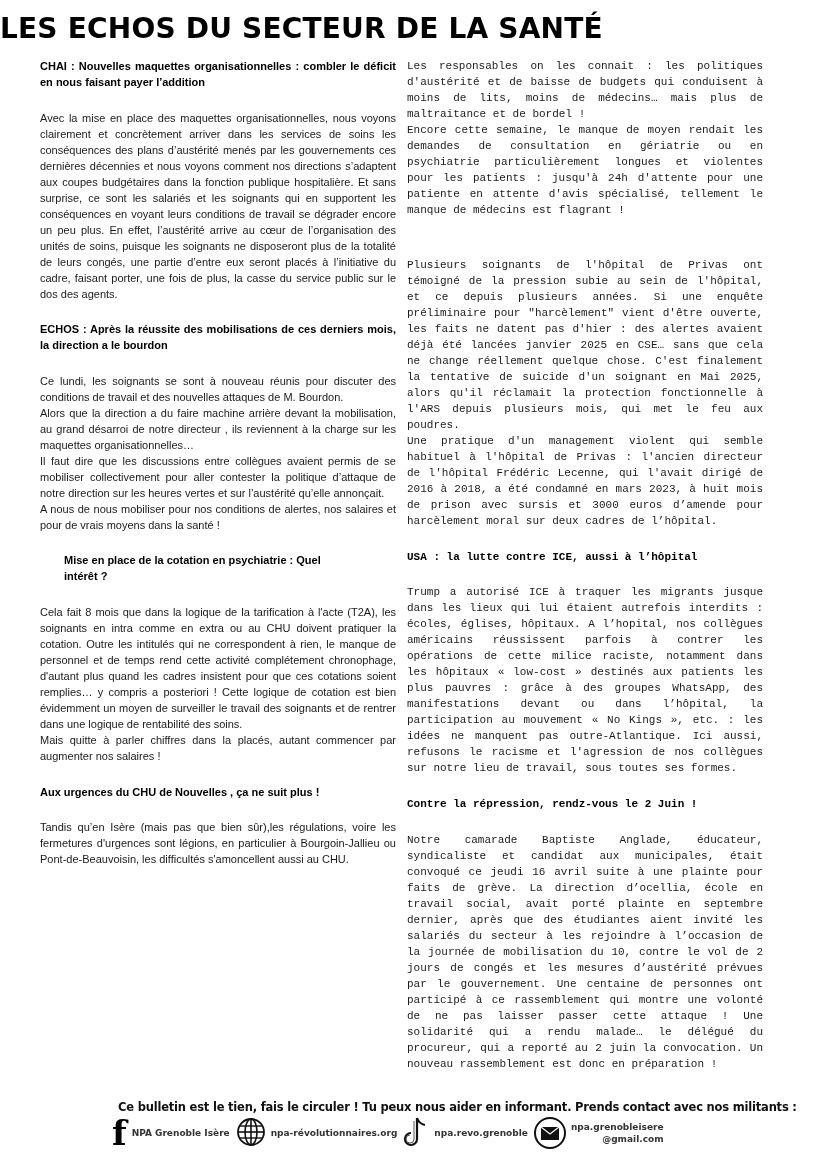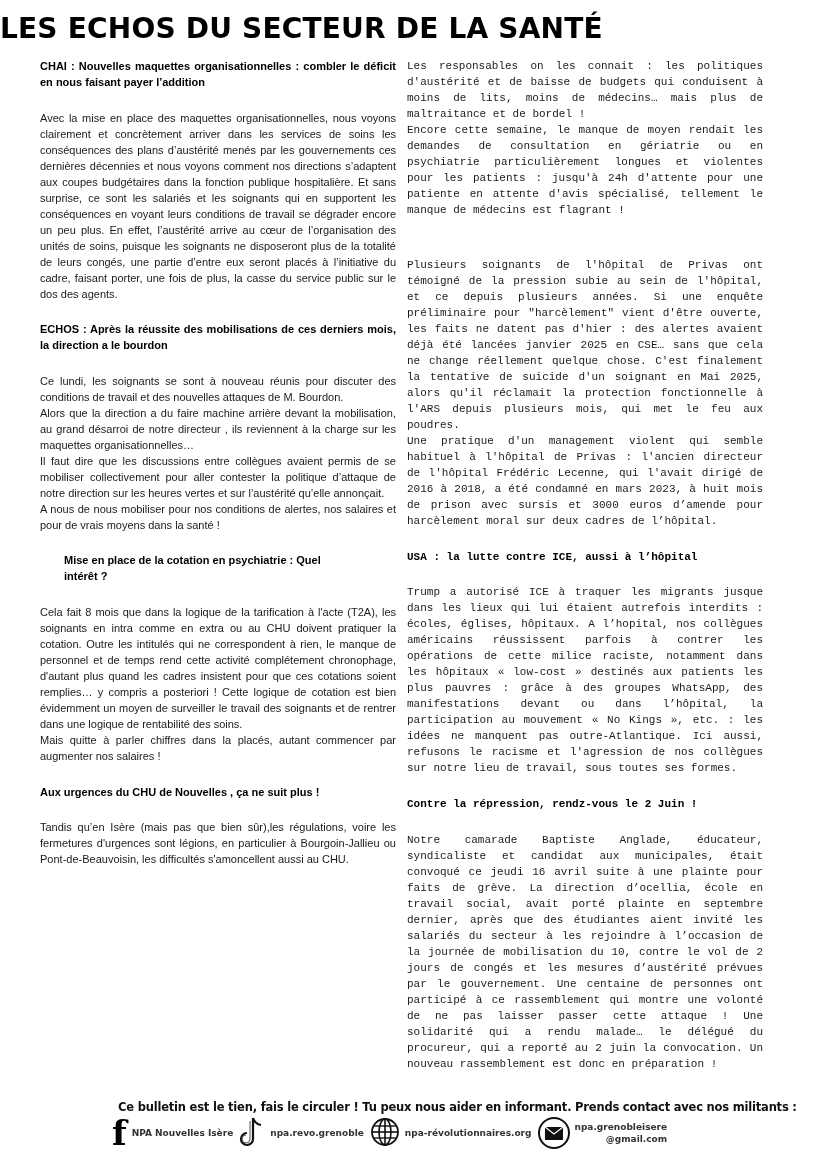--- a/index.html
+++ b/index.html
@@ -66,44 +66,44 @@
   <p class="head">Contre la répression, rendz-vous le 2 Juin !</p>
   <div class="gap"></div>
   <p>Notre camarade Baptiste Anglade, éducateur, syndicaliste et candidat aux municipales, était convoqué ce jeudi 16 avril suite à une plainte pour faits de grève. La direction d’ocellia, école en travail social, avait porté plainte en septembre dernier, après que des étudiantes aient invité les salariés du secteur à les rejoindre à l’occasion de la journée de mobilisation du 10, contre le vol de 2 jours de congés et les mesures d’austérité prévues par le gouvernement. Une centaine de personnes ont participé à ce rassemblement qui montre une volonté de ne pas laisser passer cette attaque ! Une solidarité qui a rendu malade… le délégué du procureur, qui a reporté au 2 juin la convocation. Un nouveau rassemblement est donc en préparation !</p>
 </div>
 
 <div class="footer-line">Ce bulletin est le tien, fais le circuler ! Tu peux nous aider en informant. Prends contact avec nos militants :</div>
 
 <div class="contacts">
   <div class="contact">
     <span class="fb">f</span>
-    <span>NPA Nouvelles Isère</span>
-  </div>
-  <div class="contact">
-    <span class="tiktok">
-      <svg width="26" height="34" viewBox="0 0 26 34">
-          <path d="M14 3 L14 24 A6 6 0 1 1 8 18" fill="none" stroke="#111" stroke-width="2.2"></path>
-          <path d="M14 3 Q16 9 22 10" fill="none" stroke="#111" stroke-width="2.2"></path>
-          <path d="M11 6 L11 24 A4 4 0 1 1 7 20" fill="none" stroke="#555" stroke-width="1"></path>
-        </svg>
-    </span>
-    <span>npa.revo.grenoble</span>
+    <span>NPA Grenoble Isère</span>
   </div>
   <div class="contact">
     <span class="globe">
       <svg width="30" height="30" viewBox="0 0 30 30">
           <circle cx="15" cy="15" r="13" fill="none" stroke="#111" stroke-width="1.8"></circle>
           <ellipse cx="15" cy="15" rx="6" ry="13" fill="none" stroke="#111" stroke-width="1.6"></ellipse>
           <line x1="15" y1="2" x2="15" y2="28" stroke="#111" stroke-width="1.6"></line>
           <line x1="2" y1="15" x2="28" y2="15" stroke="#111" stroke-width="1.6"></line>
           <line x1="4" y1="9" x2="26" y2="9" stroke="#111" stroke-width="1.4"></line>
           <line x1="4" y1="21" x2="26" y2="21" stroke="#111" stroke-width="1.4"></line>
         </svg>
     </span>
     <span>npa-révolutionnaires.org</span>
+  </div>
+  <div class="contact">
+    <span class="tiktok">
+      <svg width="26" height="34" viewBox="0 0 26 34">
+          <path d="M14 3 L14 24 A6 6 0 1 1 8 18" fill="none" stroke="#111" stroke-width="2.2"></path>
+          <path d="M14 3 Q16 9 22 10" fill="none" stroke="#111" stroke-width="2.2"></path>
+          <path d="M11 6 L11 24 A4 4 0 1 1 7 20" fill="none" stroke="#555" stroke-width="1"></path>
+        </svg>
+    </span>
+    <span>npa.revo.grenoble</span>
   </div>
   <div class="contact">
     <span class="mail">
       <svg width="18" height="13" viewBox="0 0 18 13">
           <rect x="0" y="0" width="18" height="13" fill="#111"></rect>
           <path d="M0 0 L9 7 L18 0" fill="none" stroke="#fff" stroke-width="1.2"></path>
         </svg>
     </span>
     <span class="email-text">
       <span>npa.grenobleisere</span><br>

